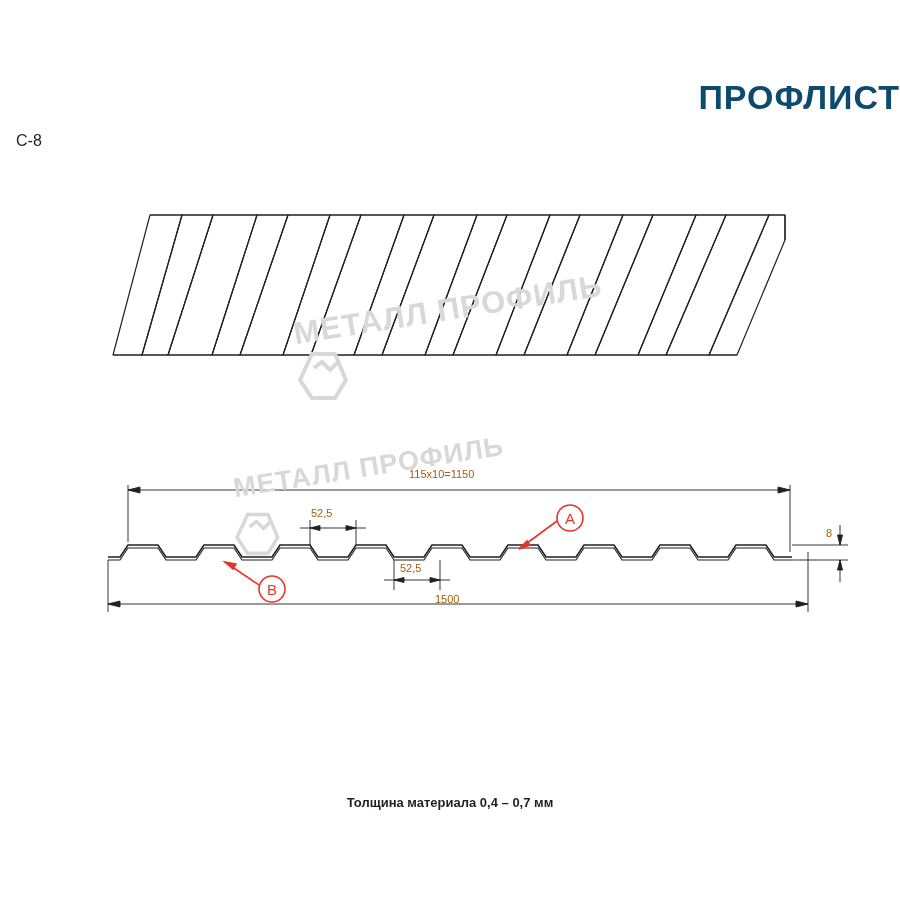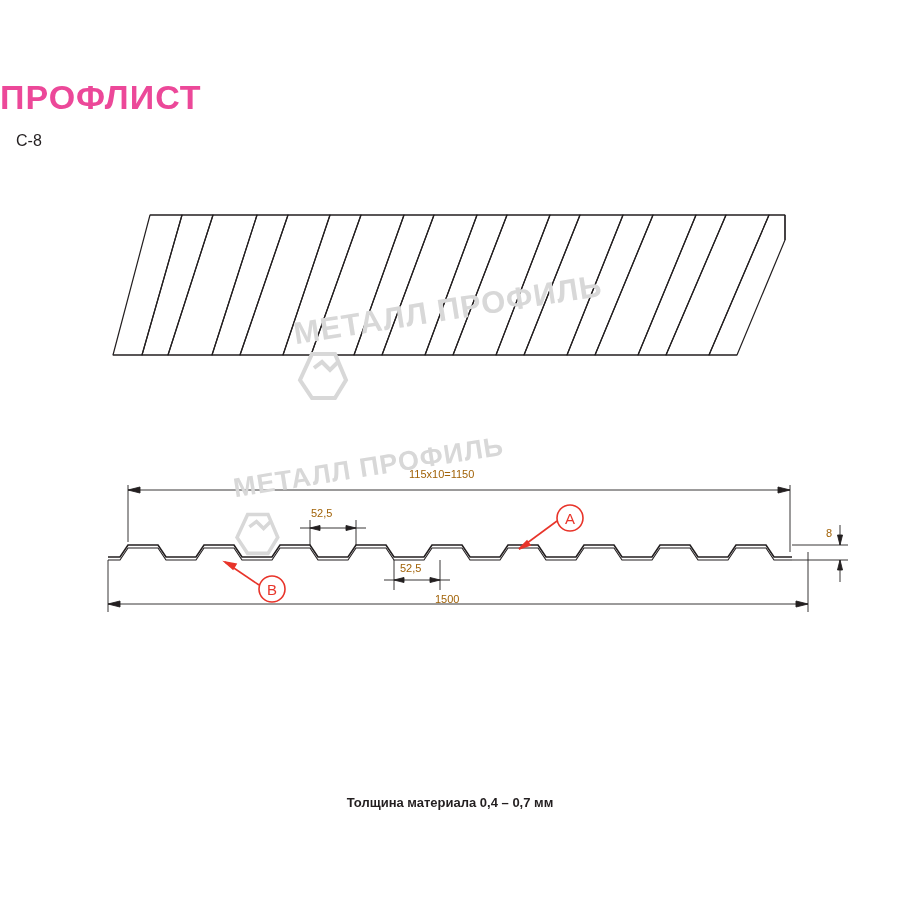--- a/index.html
+++ b/index.html
@@ -17,25 +17,25 @@
   }
   .page {
     position: absolute;
     inset: 0;
   }
   .title {
     position: absolute;
     top: 78px;
     left: 0;
     width: 900px;
-    text-align: left;
+    text-align: right;
     font-size: 34px;
     font-weight: bold;
     letter-spacing: 1px;
-    color: #ec4899;
+    color: #0c4a6e;
   }
   .subtitle {
     position: absolute;
     top: 132px;
     left: 0;
     width: 900px;
     text-align: left;
     font-size: 16px;
     color: #231f20;
     padding-left: 16px;

